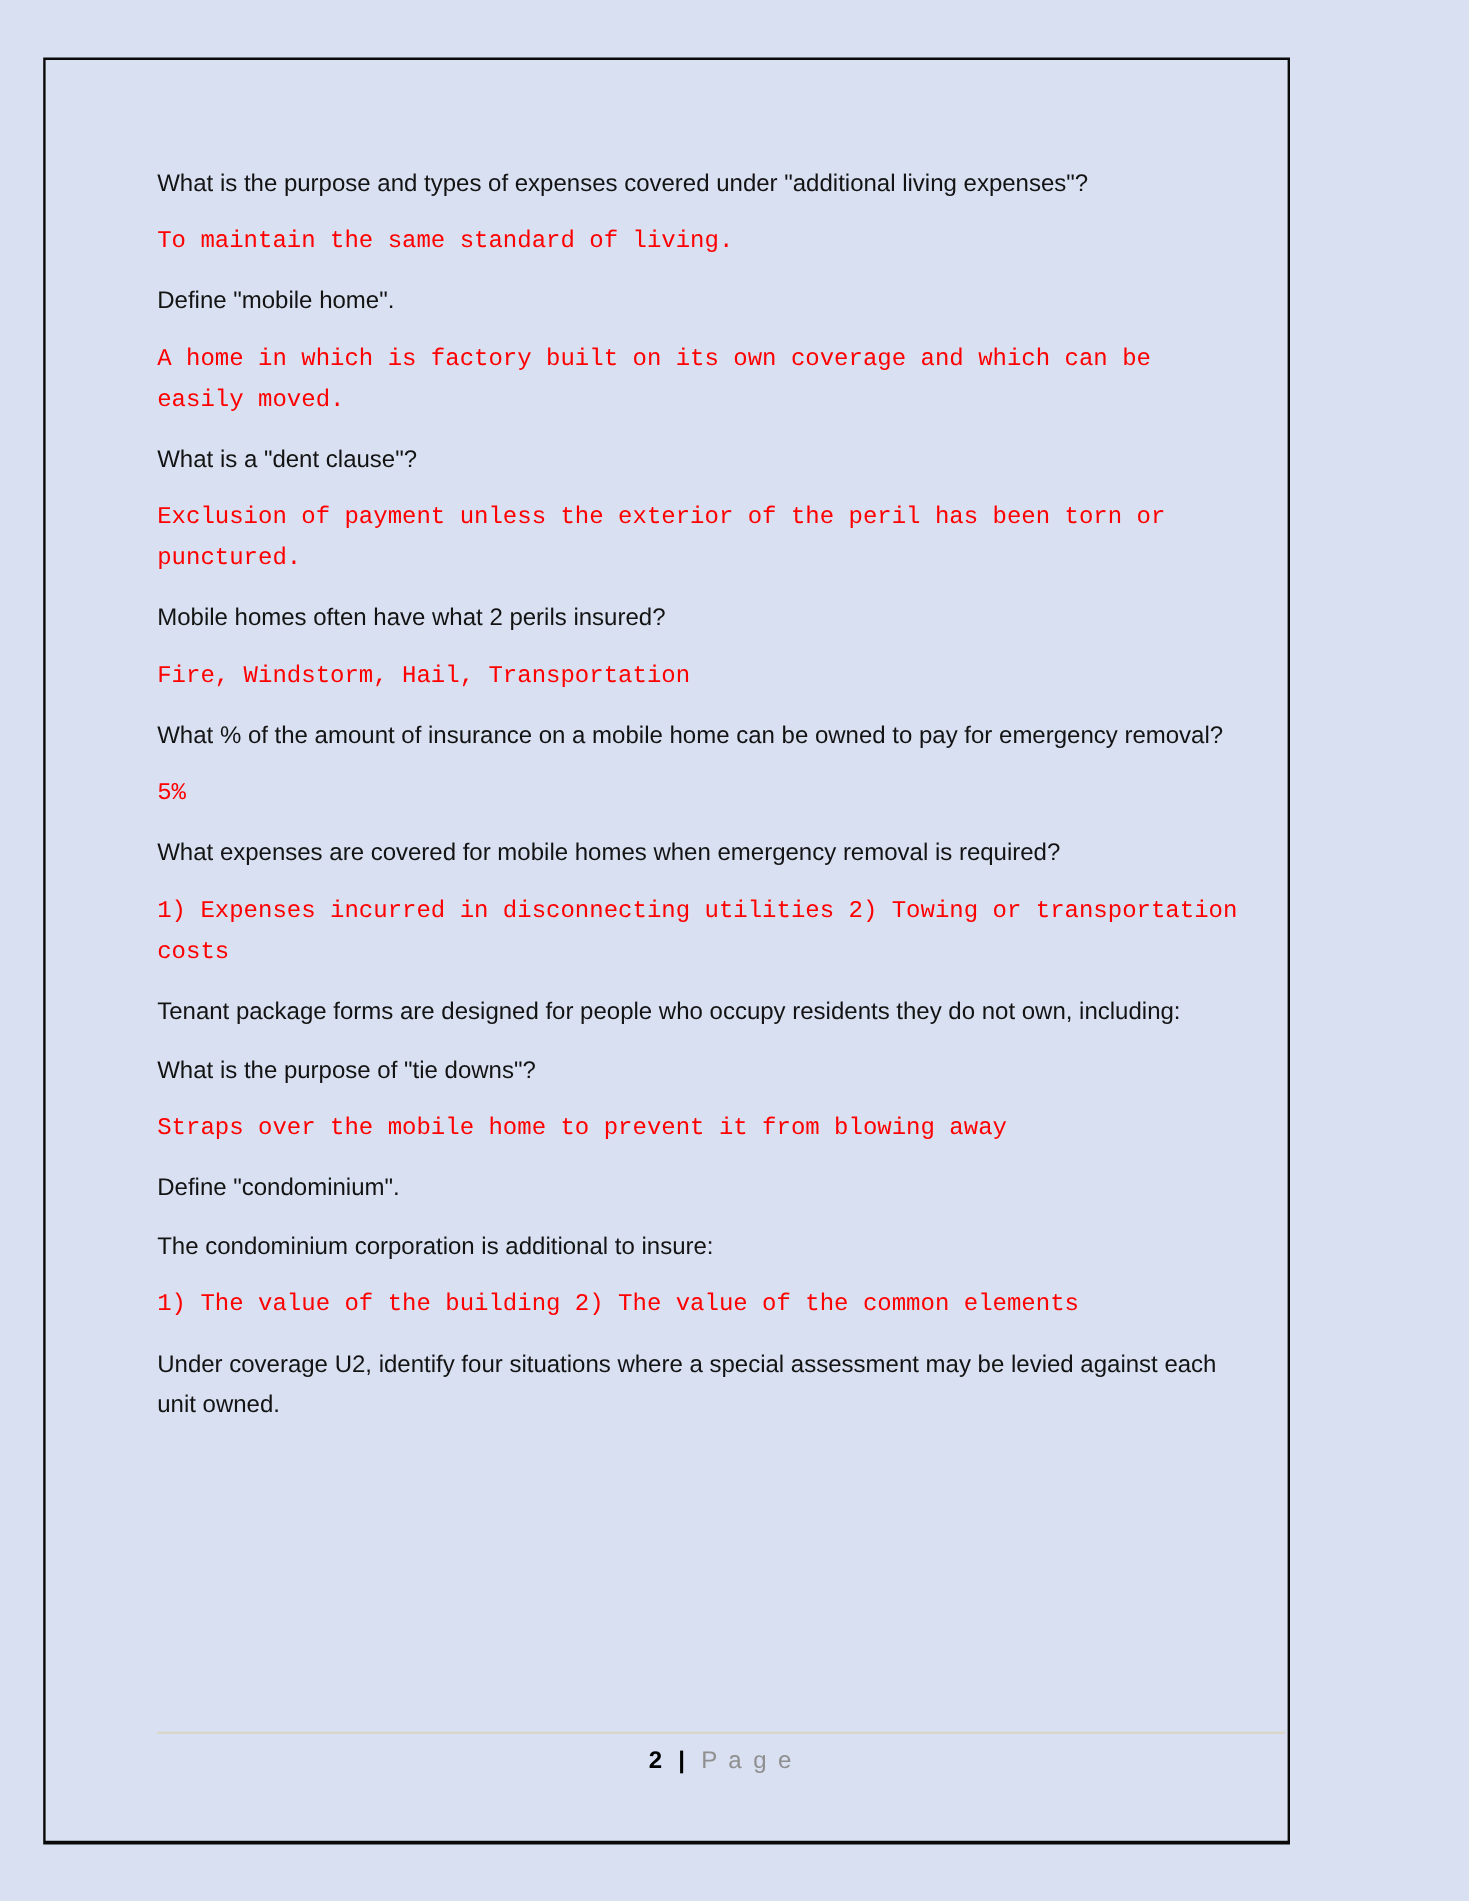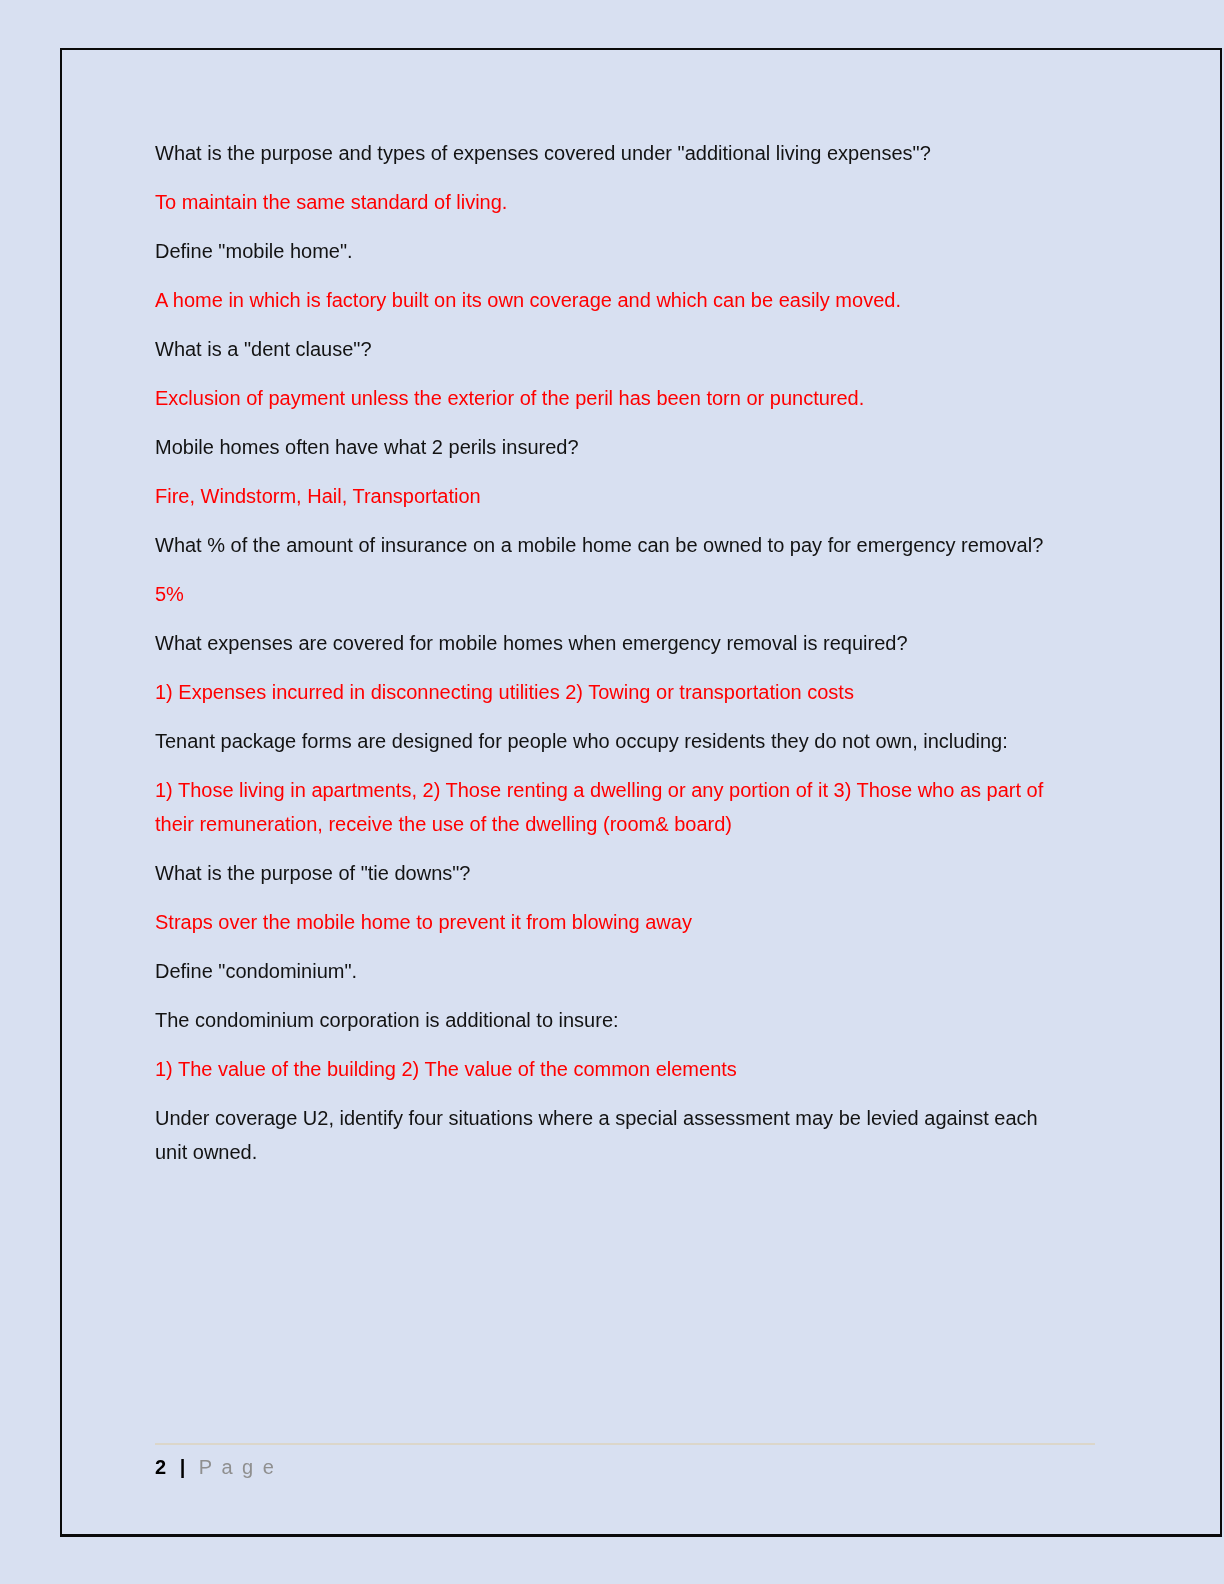--- a/index.html
+++ b/index.html
@@ -6,52 +6,53 @@
     margin: 0;
     padding: 0;
     width: 1224px;
     height: 1584px;
     background: var(--bg, #d8e0f1);
     font-family: "Liberation Sans", sans-serif;
     overflow: hidden;
   }
   .page-frame {
     position: absolute;
-    left: 60px;
+    left: 36px;
     top: 48px;
-    width: 1162px;
+    width: 1039px;
     height: 1489px;
     box-sizing: border-box;
     border: 2px solid var(--border, #0a0a0a);
     border-bottom-width: 3px;
   }
   .content {
     position: absolute;
     left: 93px;
     top: 86px;
     width: 905px;
   }
   .content p {
     margin: 0 0 15px 0;
     font-size: 20px;
     line-height: 34px;
     font-weight: 400;
   }
   p.question { color: var(--question, #131313); }
-  p.answer   { color: var(--answer, #ff0000); }
+  p.answer   { color: var(--answer, #ff0000); font-family: Liberation Mono, monospace; }
   .footer {
     position: absolute;
     left: 93px;
     top: 1393px;
     width: 940px;
     border-top: 2px solid var(--rule, #dbd6ca);
     padding-top: 11px;
     font-size: 20px;
     color: #000;
     white-space: nowrap;
+    text-align: center;
   }
   .footer .page-num { font-weight: 700; color: #000; }
   .footer .separator { font-weight: 700; color: #000; margin: 0 8px; }
   .footer .page-label { color: #8f8f8f; letter-spacing: 2px; }
 </style>
 </head>
 <body>
 
 <div class="page-frame">
   <div class="content">
@@ -61,21 +62,20 @@
     <p class="answer">A home in which is factory built on its own coverage and which can be easily moved.</p>
     <p class="question">What is a "dent clause"?</p>
     <p class="answer">Exclusion of payment unless the exterior of the peril has been torn or punctured.</p>
     <p class="question">Mobile homes often have what 2 perils insured?</p>
     <p class="answer">Fire, Windstorm, Hail, Transportation</p>
     <p class="question">What % of the amount of insurance on a mobile home can be owned to pay for emergency removal?</p>
     <p class="answer">5%</p>
     <p class="question">What expenses are covered for mobile homes when emergency removal is required?</p>
     <p class="answer">1) Expenses incurred in disconnecting utilities 2) Towing or transportation costs</p>
     <p class="question">Tenant package forms are designed for people who occupy residents they do not own, including:</p>
-    <p class="answer">1) Those living in apartments, 2) Those renting a dwelling or any portion of it 3) Those who as part of their remuneration, receive the use of the dwelling (room&amp; board)</p>
     <p class="question">What is the purpose of "tie downs"?</p>
     <p class="answer">Straps over the mobile home to prevent it from blowing away</p>
     <p class="question">Define "condominium".</p>
     <p class="question">The condominium corporation is additional to insure:</p>
     <p class="answer">1) The value of the building 2) The value of the common elements</p>
     <p class="question">Under coverage U2, identify four situations where a special assessment may be levied against each unit owned.</p>
   </div>
 
   <div class="footer">
     <span class="page-num">2</span>

